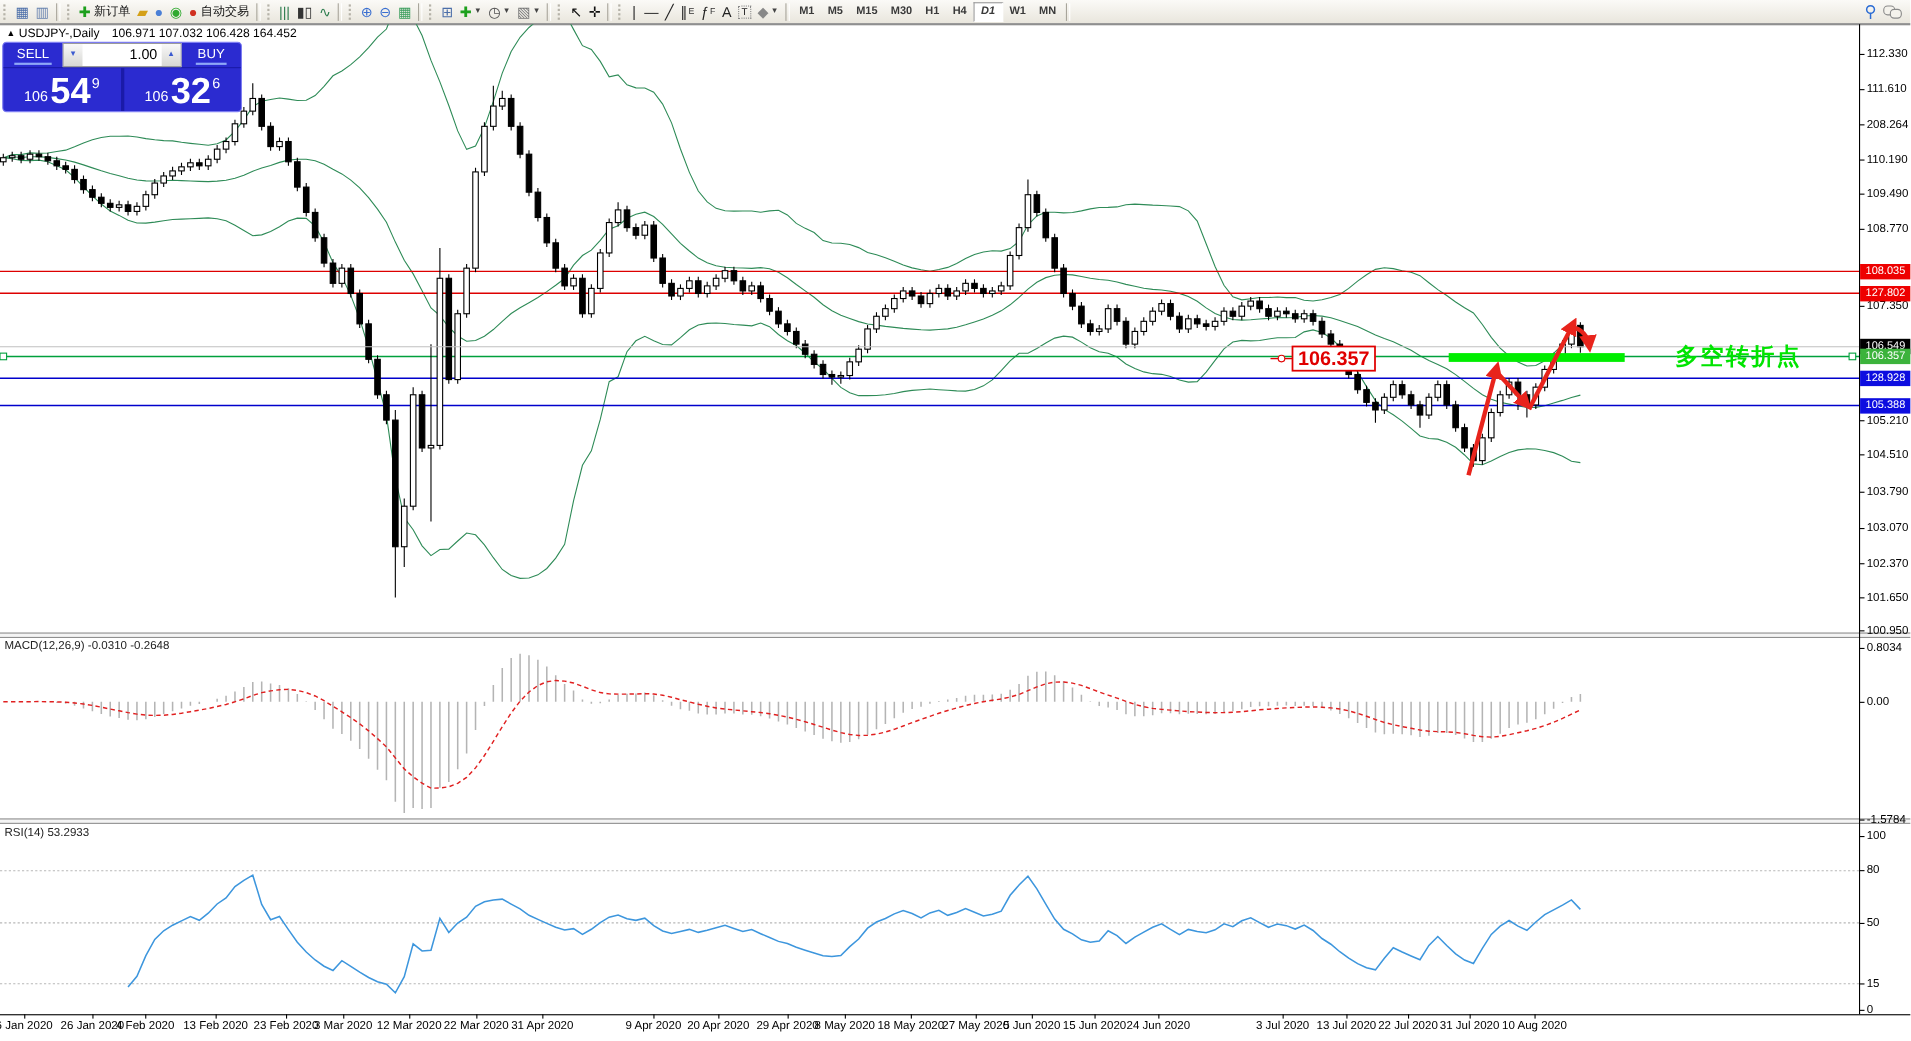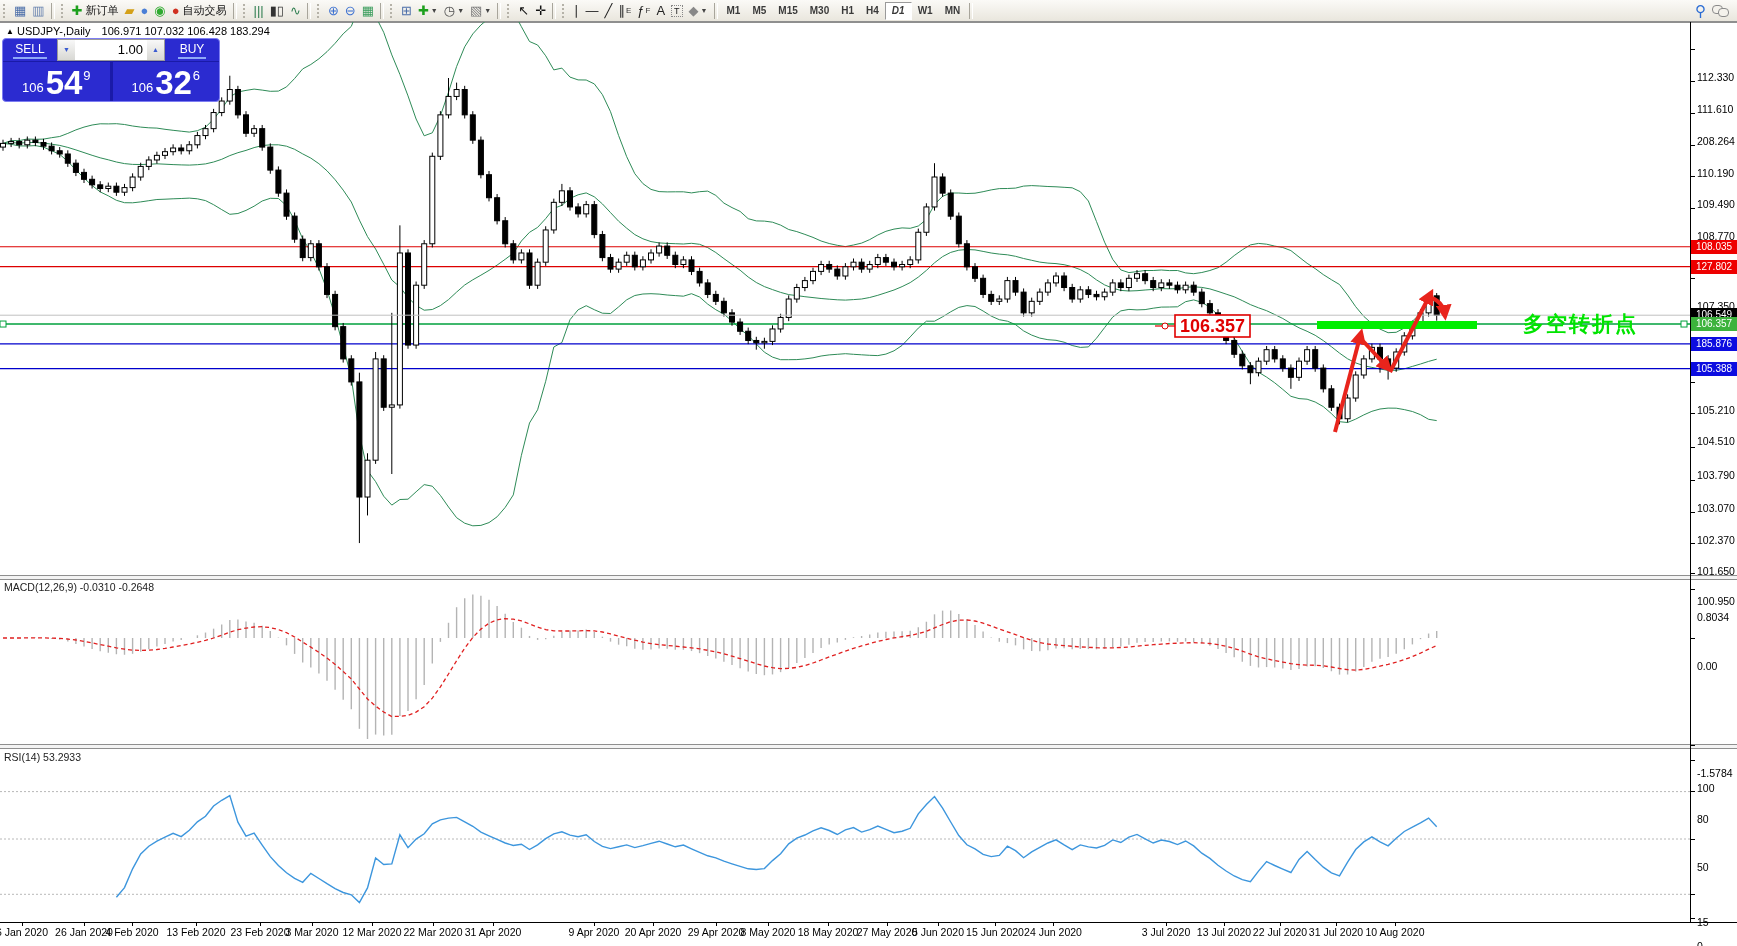--- a/index.html
+++ b/index.html
@@ -20,21 +20,21 @@
   .chat-ico{position:relative;width:16px;height:12px;}
   .chat-ico i{position:absolute;border:1.5px solid #8a8a8a;border-radius:4px;background:#f4f2ec;width:9px;height:7px;}
   .chat-ico i:first-child{left:0;top:0;}
   .chat-ico i:last-child{left:6px;top:3px;}
   
   .pane-sep{position:absolute;left:0;width:1737px;height:3px;border-top:1px solid #8f8f8f;border-bottom:1px solid #8f8f8f;background:#f4f4f4;}
   #axis-line{position:absolute;left:1690px;top:22px;width:1px;height:900px;background:#000;}
   #bottom-line{position:absolute;left:0;top:922px;width:1737px;height:1px;background:#000;}
   #title-line{position:absolute;left:6px;top:25px;font-size:11px;color:#000;}
   #title-line .tri{font-size:8px;vertical-align:1px;}
-  .axlab{position:absolute;left:1697px;font-size:10.5px;color:#000;transform:translateY(-50%);margin-top:28px;}
+  .axlab{position:absolute;left:1697px;font-size:10.5px;color:#000;transform:translateY(-50%);}
   .axtick{position:absolute;left:1690px;width:5px;height:1px;background:#000;}
   .badge{position:absolute;left:1691px;width:46px;height:14px;line-height:14px;font-size:10px;color:#fff;text-align:center;transform:translateY(-50%);}
   .datelab{position:absolute;top:926px;font-size:10.5px;color:#000;transform:translateX(-50%);white-space:nowrap;}
   .datetick{position:absolute;top:922px;width:1px;height:4px;background:#000;}
   .indlab{position:absolute;left:4px;font-size:10.5px;color:#222;}
   svg{position:absolute;left:0;}
   
   #oneclick{position:absolute;left:2px;top:38px;width:216px;height:62px;background:#2b2bd0;
     border:1px solid #7d7df2;border-radius:4px;color:#fff;overflow:hidden;}
   #oc-top{display:flex;height:22px;border-bottom:1px solid #1a1aa8;}
@@ -178,21 +178,21 @@
           <i></i>
           <i></i>
         </span>
       </span>
       <span style="width:6px"></span>
     </div>
 
   <div id="title-line">
     <span class="tri">▲</span>
     <span>USDJPY-,Daily</span>
-    <span style="margin-left:8px;">106.971 107.032 106.428 183.294</span>
+    <span style="margin-left:8px;">106.971 107.032 106.428 164.452</span>
   </div>
 
   <svg id="main-svg" width="1690" height="553" viewBox="0 22 1690 553" style="top:22px;">
       <defs>
         <marker id="ah" viewBox="0 0 10 10" refX="7" refY="5" markerWidth="4" markerHeight="4" orient="auto">
           <path d="M0,0L10,5L0,10z" fill="#e8241c"></path>
         </marker>
       </defs>
       <path d="M3.0,143.4L11.1,140.6L19.2,140.6L27.3,139.0L35.4,139.3L43.5,139.1L51.6,137.7L59.7,136.5L67.8,133.4L75.9,129.9L84.0,127.1L92.1,125.0L100.2,123.8L108.3,123.9L116.4,123.7L124.5,124.5L132.6,126.0L140.7,127.1L148.8,127.8L156.9,128.1L165.0,129.3L173.1,130.3L181.2,131.2L189.3,132.1L197.4,130.7L205.5,127.2L213.6,119.2L221.7,109.0L229.8,96.9L237.9,92.0L246.0,90.4L254.1,89.1L262.2,90.1L270.3,91.3L278.4,91.1L286.5,86.9L294.6,78.5L302.7,68.9L310.8,64.5L318.9,58.8L327.0,51.7L335.1,43.3L343.2,33.8L351.3,26.4L359.4,5.5L367.5,2.5L375.6,16.3L383.7,32.3L391.8,54.9L399.9,74.4L408.0,95.9L416.1,119.0L424.2,135.8L432.3,132.8L440.4,115.8L448.5,92.2L456.6,66.5L464.7,46.8L472.8,33.9L480.9,25.0L489.0,18.1L497.1,13.4L505.2,11.2L513.3,11.5L521.4,26.7L529.5,41.5L537.6,45.0L545.7,55.8L553.8,69.9L561.9,68.1L570.0,77.1L578.1,79.9L586.2,80.0L594.3,83.9L602.4,94.6L610.5,111.7L618.6,135.5L626.7,156.7L634.8,173.7L642.9,183.6L651.0,189.4L659.1,191.6L667.2,191.9L675.3,191.8L683.4,191.8L691.5,192.9L699.6,191.7L707.7,191.1L715.8,195.4L723.9,203.1L732.0,207.6L740.1,211.4L748.2,218.7L756.3,220.9L764.4,221.1L772.5,222.2L780.6,225.1L788.7,229.5L796.8,231.6L804.9,234.4L813.0,237.4L821.1,241.0L829.2,243.5L837.3,245.3L845.4,246.6L853.5,245.0L861.6,243.1L869.7,239.6L877.8,235.0L885.9,231.3L894.0,229.1L902.1,227.9L910.2,228.3L918.3,226.0L926.4,219.5L934.5,204.4L942.6,196.3L950.7,193.0L958.8,193.0L966.9,193.5L975.0,193.2L983.1,191.7L991.2,189.9L999.3,188.6L1007.4,188.5L1015.5,188.1L1023.6,186.1L1031.7,185.6L1039.8,186.0L1047.9,186.5L1056.0,186.8L1064.1,187.3L1072.2,187.8L1080.3,191.7L1088.4,201.0L1096.5,221.6L1104.6,242.2L1112.7,259.3L1120.8,269.9L1128.9,272.6L1137.0,271.6L1145.1,270.5L1153.2,270.5L1161.3,270.0L1169.4,270.6L1177.5,270.5L1185.6,272.9L1193.7,273.7L1201.8,272.5L1209.9,270.5L1218.0,267.7L1226.1,262.2L1234.2,255.6L1242.3,249.8L1250.4,244.9L1258.5,243.4L1266.6,244.2L1274.7,246.1L1282.8,247.5L1290.9,250.6L1299.0,257.0L1307.1,263.3L1315.2,268.6L1323.3,274.6L1331.4,279.7L1339.5,284.5L1347.6,295.0L1355.7,306.7L1363.8,316.4L1371.9,323.6L1380.0,329.1L1388.1,332.7L1396.2,332.3L1404.3,328.0L1412.4,321.3L1420.5,313.2L1428.6,303.5L1436.7,297.9" fill="none" stroke="#2E8B57" stroke-width="1"></path>
       <path d="M3.0,143.4L11.1,142.5L19.2,143.2L27.3,142.5L35.4,142.5L43.5,143.1L51.6,144.2L59.7,145.4L67.8,147.4L75.9,149.9L84.0,152.6L92.1,155.3L100.2,157.8L108.3,159.8L116.4,162.0L124.5,163.6L132.6,164.4L140.7,164.5L148.8,164.3L156.9,163.8L165.0,164.2L173.1,164.6L181.2,164.9L189.3,165.1L197.4,164.7L205.5,163.9L213.6,162.0L221.7,159.3L229.8,155.6L237.9,152.7L246.0,150.4L254.1,147.6L262.2,145.6L270.3,144.8L278.4,144.8L286.5,146.2L294.6,149.3L302.7,153.9L310.8,158.1L318.9,163.7L327.0,170.8L335.1,179.7L343.2,190.1L351.3,202.0L359.4,220.1L367.5,236.6L375.6,249.0L383.7,264.3L391.8,280.0L399.9,286.9L408.0,297.5L416.1,305.4L424.2,310.2L432.3,309.5L440.4,305.6L448.5,299.6L456.6,292.1L464.7,285.0L472.8,279.8L480.9,275.2L489.0,270.4L497.1,265.1L505.2,259.3L513.3,253.2L521.4,241.0L529.5,232.3L537.6,227.4L545.7,218.6L553.8,208.4L561.9,205.3L570.0,198.4L578.1,194.8L586.2,192.9L594.3,196.8L602.4,203.9L610.5,212.6L618.6,221.2L626.7,228.2L634.8,234.6L642.9,238.8L651.0,241.6L659.1,242.9L667.2,243.4L675.3,243.7L683.4,244.0L691.5,243.3L699.6,244.3L707.7,247.6L715.8,252.5L723.9,258.6L732.0,264.4L740.1,270.2L748.2,277.0L756.3,282.5L764.4,286.6L772.5,289.6L780.6,292.4L788.7,294.6L796.8,295.6L804.9,296.7L813.0,297.6L821.1,298.5L829.2,299.2L837.3,299.8L845.4,300.1L853.5,299.6L861.6,299.0L869.7,297.5L877.8,295.3L885.9,292.7L894.0,290.0L902.1,286.6L910.2,282.6L918.3,277.1L926.4,270.4L934.5,262.8L942.6,256.6L950.7,252.4L958.8,250.2L966.9,249.5L975.0,249.9L983.1,251.4L991.2,253.0L999.3,254.1L1007.4,254.8L1015.5,256.3L1023.6,258.5L1031.7,260.3L1039.8,262.1L1047.9,263.1L1056.0,263.6L1064.1,264.7L1072.2,266.7L1080.3,269.6L1088.4,273.9L1096.5,279.9L1104.6,284.9L1112.7,288.2L1120.8,290.4L1128.9,291.0L1137.0,290.7L1145.1,290.0L1153.2,289.4L1161.3,288.6L1169.4,288.8L1177.5,288.7L1185.6,287.3L1193.7,286.8L1201.8,287.4L1209.9,288.9L1218.0,291.4L1226.1,294.1L1234.2,296.8L1242.3,300.6L1250.4,304.6L1258.5,307.8L1266.6,310.7L1274.7,314.5L1282.8,318.5L1290.9,323.4L1299.0,327.8L1307.1,331.3L1315.2,335.3L1323.3,340.6L1331.4,346.7L1339.5,353.1L1347.6,358.8L1355.7,362.9L1363.8,365.7L1371.9,367.4L1380.0,369.0L1388.1,370.4L1396.2,370.3L1404.3,368.8L1412.4,366.4L1420.5,364.0L1428.6,361.4L1436.7,359.2" fill="none" stroke="#2E8B57" stroke-width="1"></path>
@@ -809,21 +809,21 @@
       <div class="axtick" style="top:839px"></div>
     <div class="axlab" style="top:839px">50</div>
       <div class="axtick" style="top:894px"></div>
     <div class="axlab" style="top:894px">15</div>
       <div class="axtick" style="top:918px"></div>
     <div class="axlab" style="top:918px">0</div>
       <div class="badge" style="top:246.7662565905098px;background:#ee0000">108.035</div>
       <div class="badge" style="top:266.56590509666063px;background:#ee0000">127.802</div>
       <div class="badge" style="top:315.1901581722317px;background:#000000">106.549</div>
       <div class="badge" style="top:324.0309314586995px;background:#3cb33c">106.357</div>
-      <div class="badge" style="top:343.87662565905094px;background:#0d0de0">185.876</div>
+      <div class="badge" style="top:343.87662565905094px;background:#0d0de0">128.928</div>
       <div class="badge" style="top:368.64920913883986px;background:#0d0de0">105.388</div>
     </div>
   <div id="date-axis">
       <div class="datetick" style="left:22px"></div>
     <div class="datelab" style="left:22px">6 Jan 2020</div>
       <div class="datetick" style="left:84px"></div>
     <div class="datelab" style="left:84px">26 Jan 2020</div>
       <div class="datetick" style="left:132px"></div>
     <div class="datelab" style="left:132px">4 Feb 2020</div>
       <div class="datetick" style="left:196px"></div>

